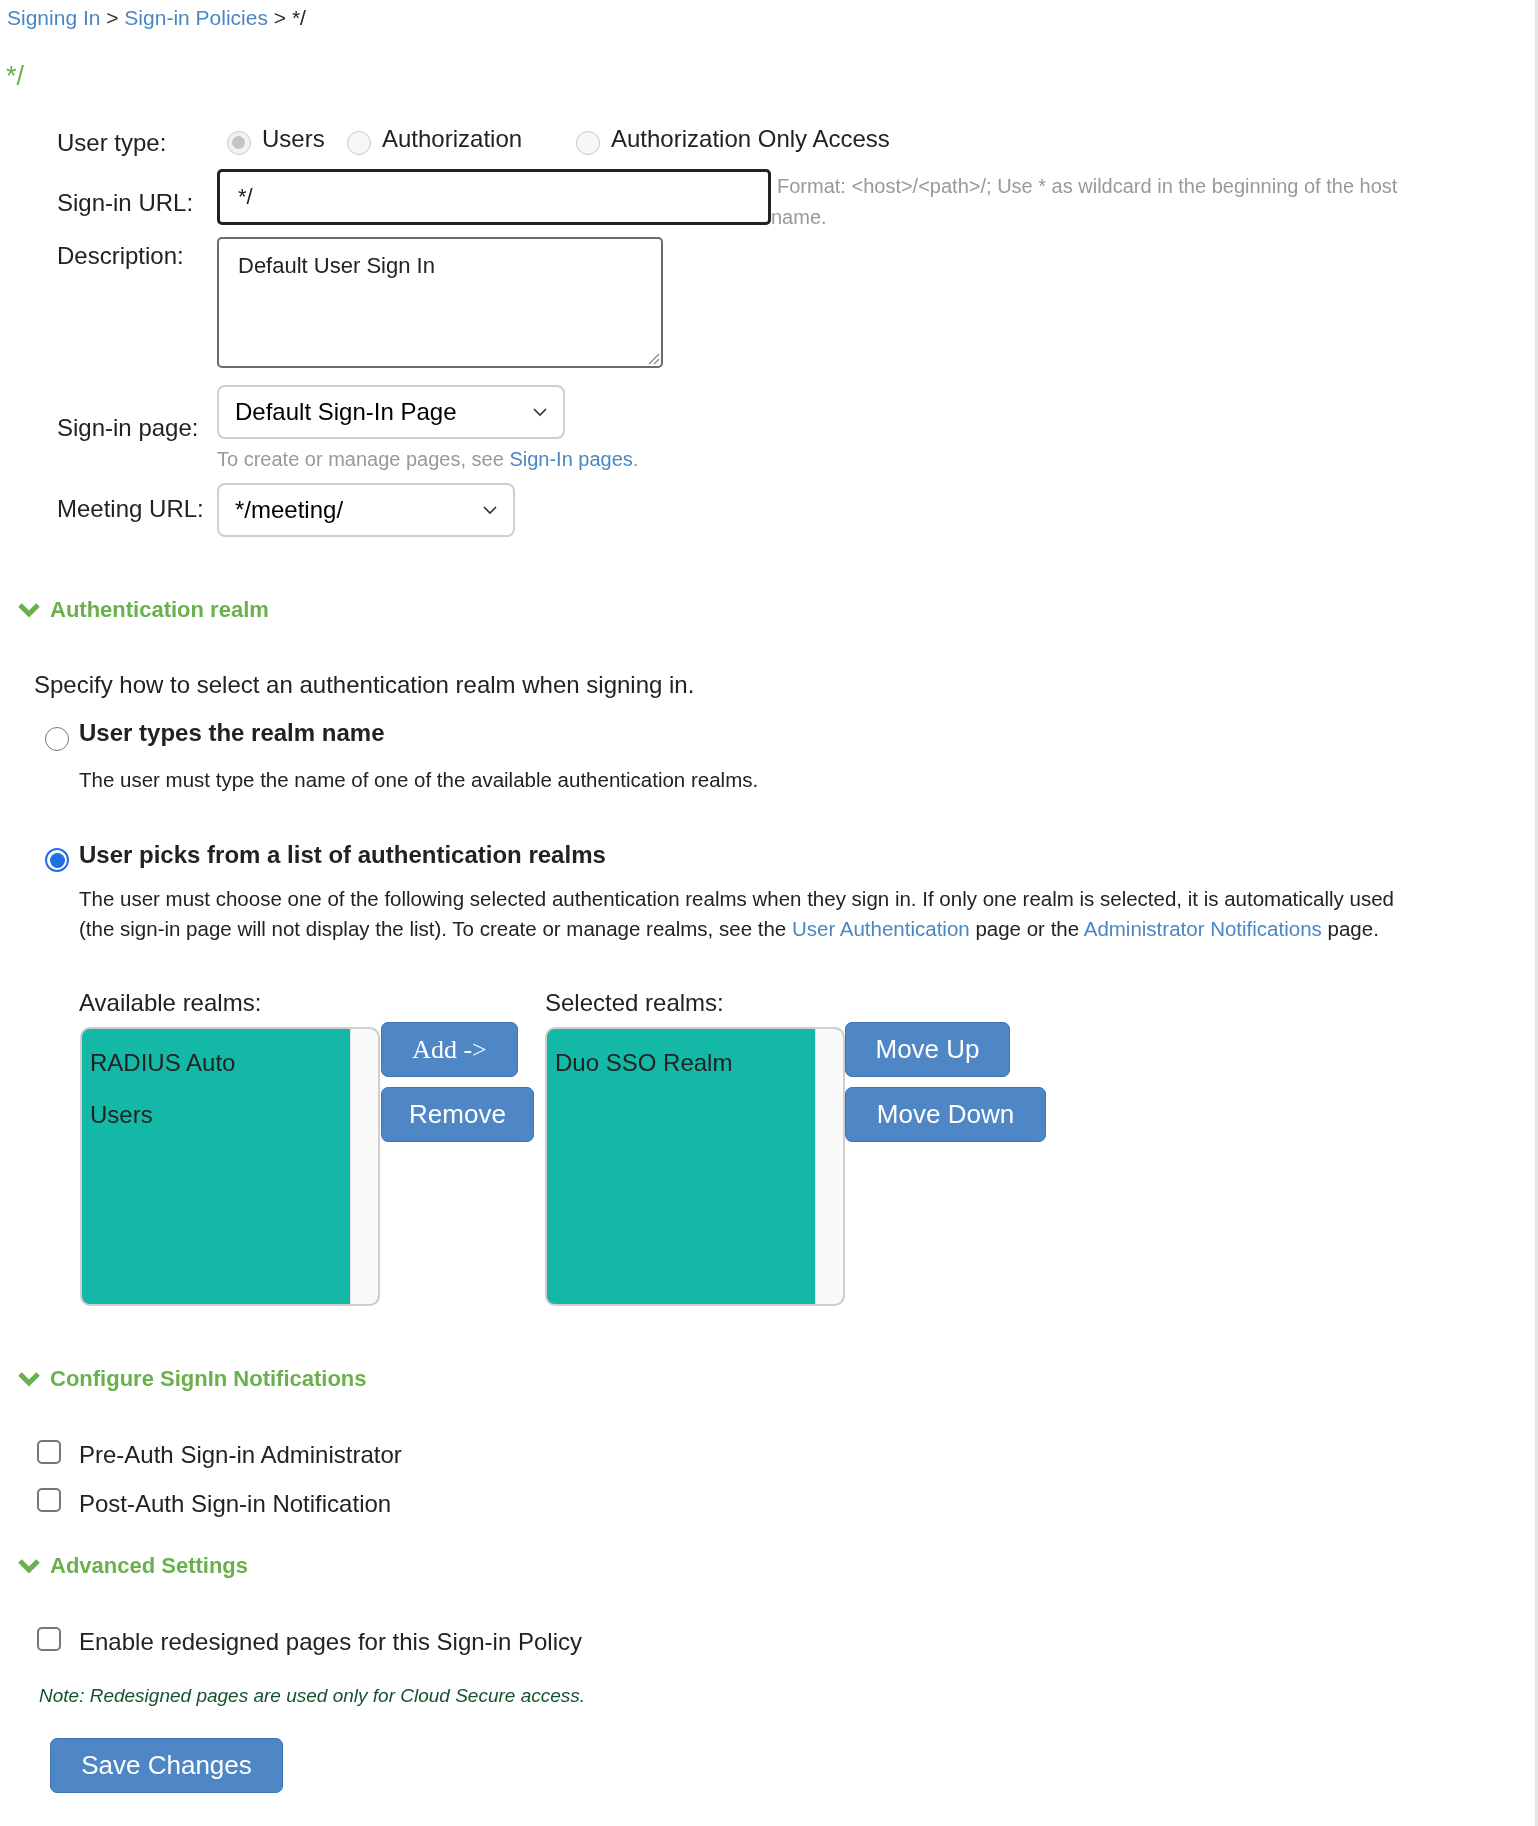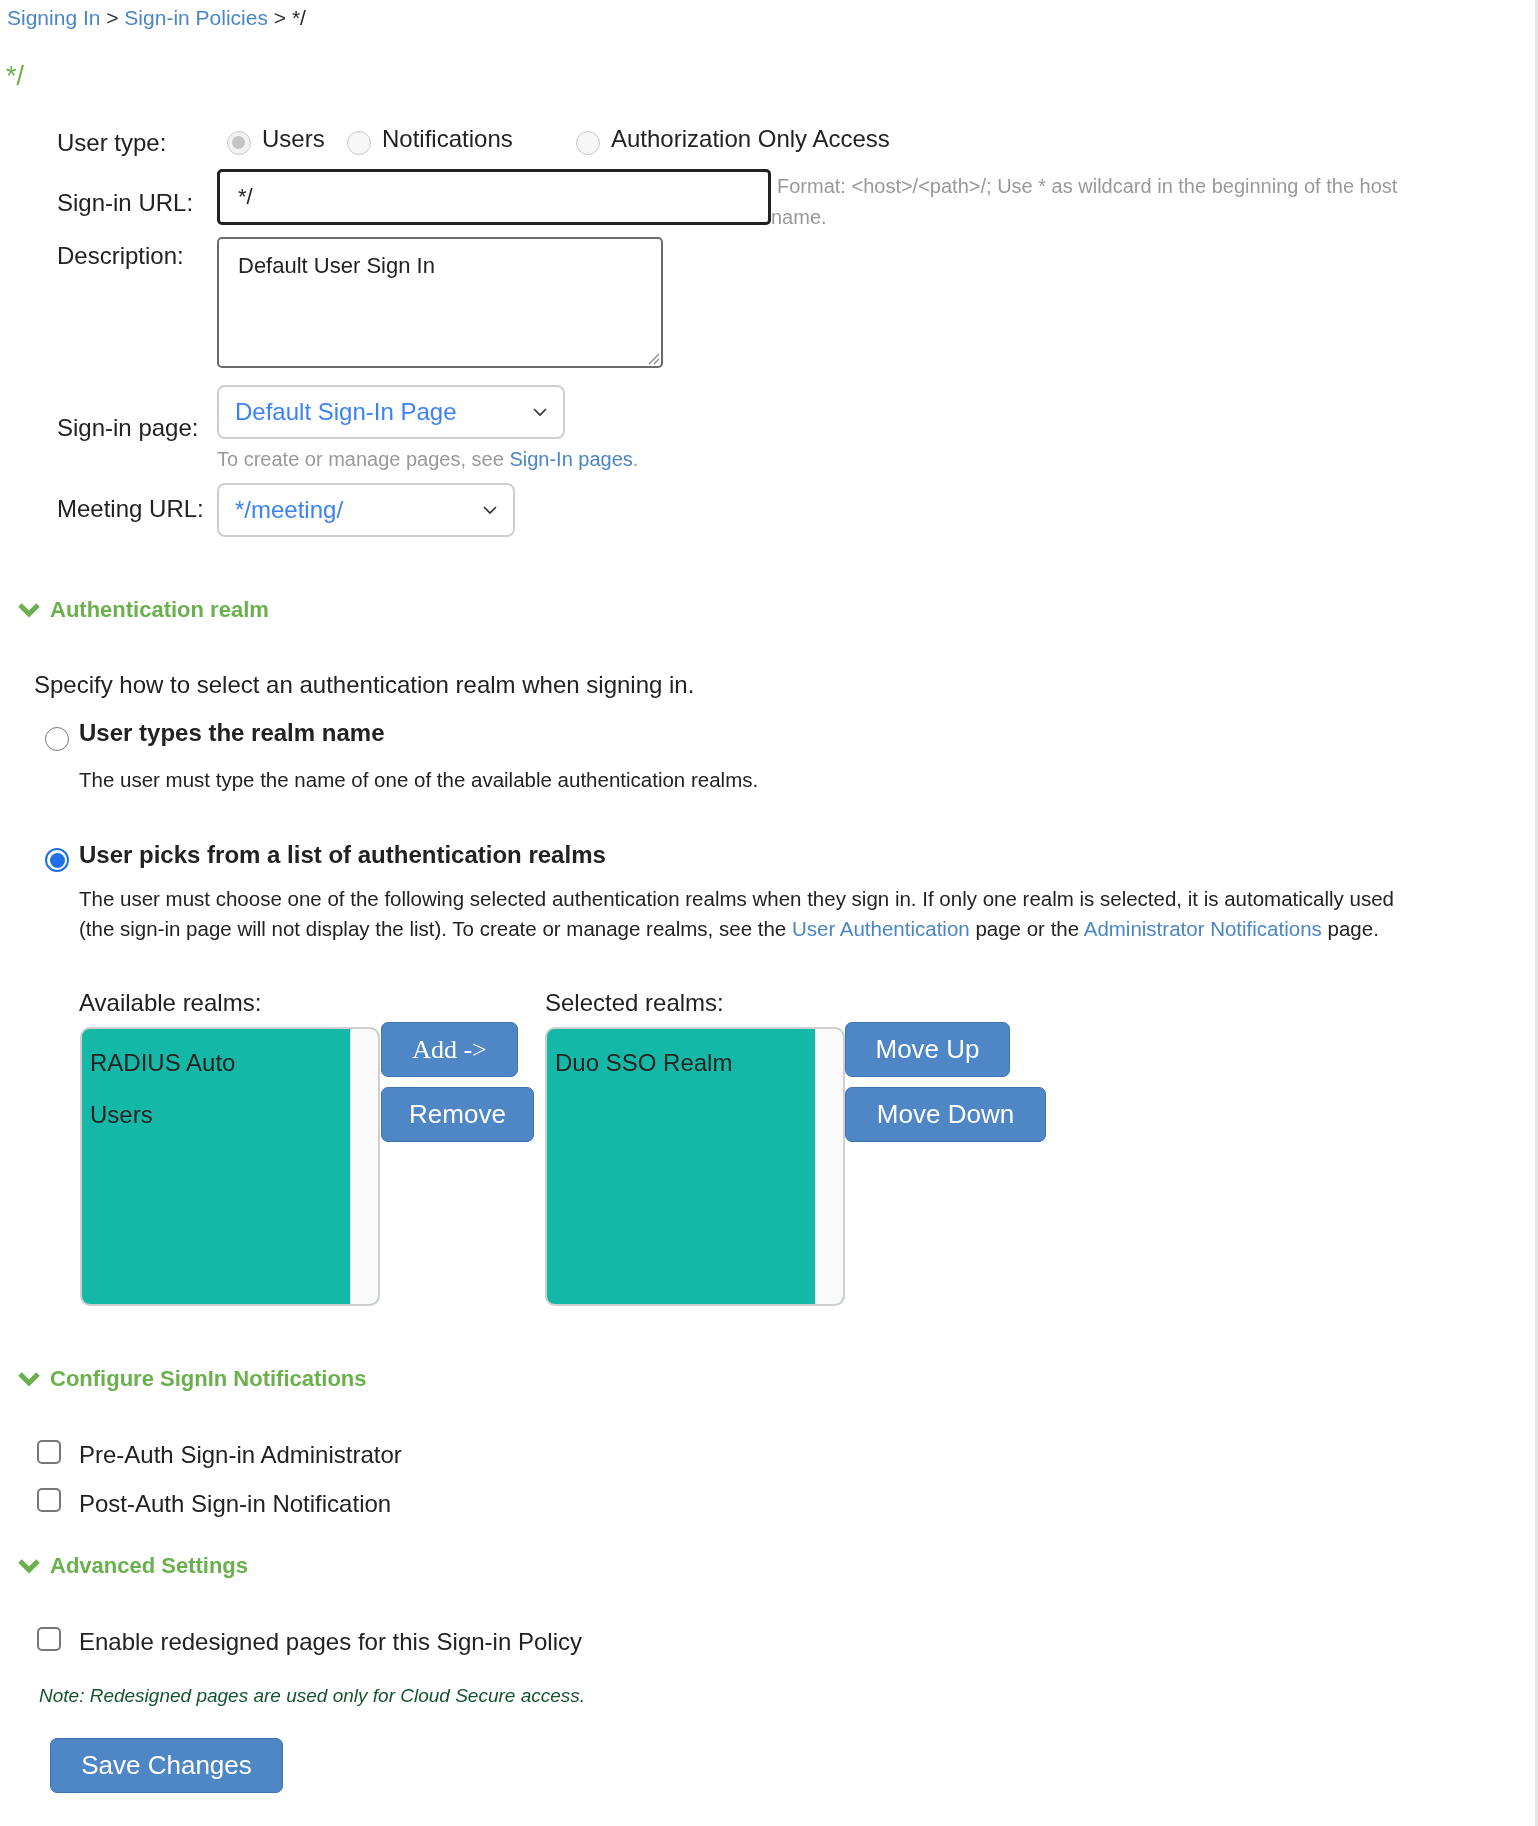--- a/index.html
+++ b/index.html
@@ -33,21 +33,21 @@
     border: 3px solid #222; border-radius: 5px; background: #fff;
     font-size: 22px; padding: 10px 18px; color: #222; font-family: "Liberation Sans", sans-serif;
   }
   .textarea {
     border: 2px solid #6b6b6b; border-radius: 5px; background: #fff; font-size: 22px; padding: 14px 19px;
     color: #222; font-family: "Liberation Sans", sans-serif; resize: none;
   }
   .grip { right: 3px; bottom: 3px; width: 14px; height: 14px; }
   .hint { color: #999; font-size: 20px; line-height: 30px; }
   .select {
-    border: 2px solid #cfcfcf; border-radius: 8px; background: #fff; font-size: 24px; color: #3b82f6;
+    border: 2px solid #cfcfcf; border-radius: 8px; background: #fff; font-size: 24px; color: #000000;
     padding: 0 16px; display: flex; align-items: center; justify-content: space-between;
   }
   .chev { width: 14px; height: 14px; }
   .sec-head { font-size: 22px; color: #6ab04c; font-weight: bold; white-space: nowrap; display: flex; align-items: center; gap: 10px; }
   .body-text { font-size: 24px; color: #222; line-height: 30px; white-space: nowrap; }
   .opt-title { font-size: 24px; font-weight: bold; color: #222; white-space: nowrap; }
   .desc { font-size: 20.5px; color: #222; line-height: 30px; white-space: nowrap; }
   .listbox { border: 2px solid #cfcfcf; border-radius: 10px; background: #14b8a6; overflow: hidden; }
   .listbox .track { position: absolute; right: 0; top: 0; bottom: 0; width: 28px; background: #fafafa; border-left: 1.5px solid #e6e6e6; }
   .listbox .opt { position: absolute; left: 8px; font-size: 24px; color: #222; white-space: nowrap; cursor: pointer; }
@@ -71,21 +71,21 @@
   <span class="sep">&gt;</span>
   <span class="cur">*/</span>
 </div>
 
 <div class="abs title">*/</div>
 
 <div class="abs lbl" style="left:57px; top:128px;">User type:</div>
 <div class="abs radio disabled-checked" style="left:227px; top:131px;"></div>
 <div class="abs lbl" style="left:262px; top:124px;">Users</div>
 <div class="abs radio" style="left:347px; top:131px;"></div>
-<div class="abs lbl" style="left:382px; top:124px;">Notifications</div>
+<div class="abs lbl" style="left:382px; top:124px;">Authorization</div>
 <div class="abs radio" style="left:576px; top:131px;"></div>
 <div class="abs lbl" style="left:611px; top:124px;">Authorization Only Access</div>
 
 <div class="abs lbl" style="left:57px; top:188px;">Sign-in URL:</div>
 <input class="abs input" style="left: 217px; top: 169px; width: 554px; height: 56px;" value="*/">
 <div class="abs hint" style="left:777px; top:171px; white-space:nowrap;">Format: &lt;host&gt;/&lt;path&gt;/;   Use * as wildcard in the beginning of the host</div>
 <div class="abs hint" style="left:771px; top:202px; white-space:nowrap;">name.</div>
 
 <div class="abs lbl" style="left:57px; top:241px;">Description:</div>
 <div class="abs" style="left:217px; top:237px; width:446px; height:131px;">

